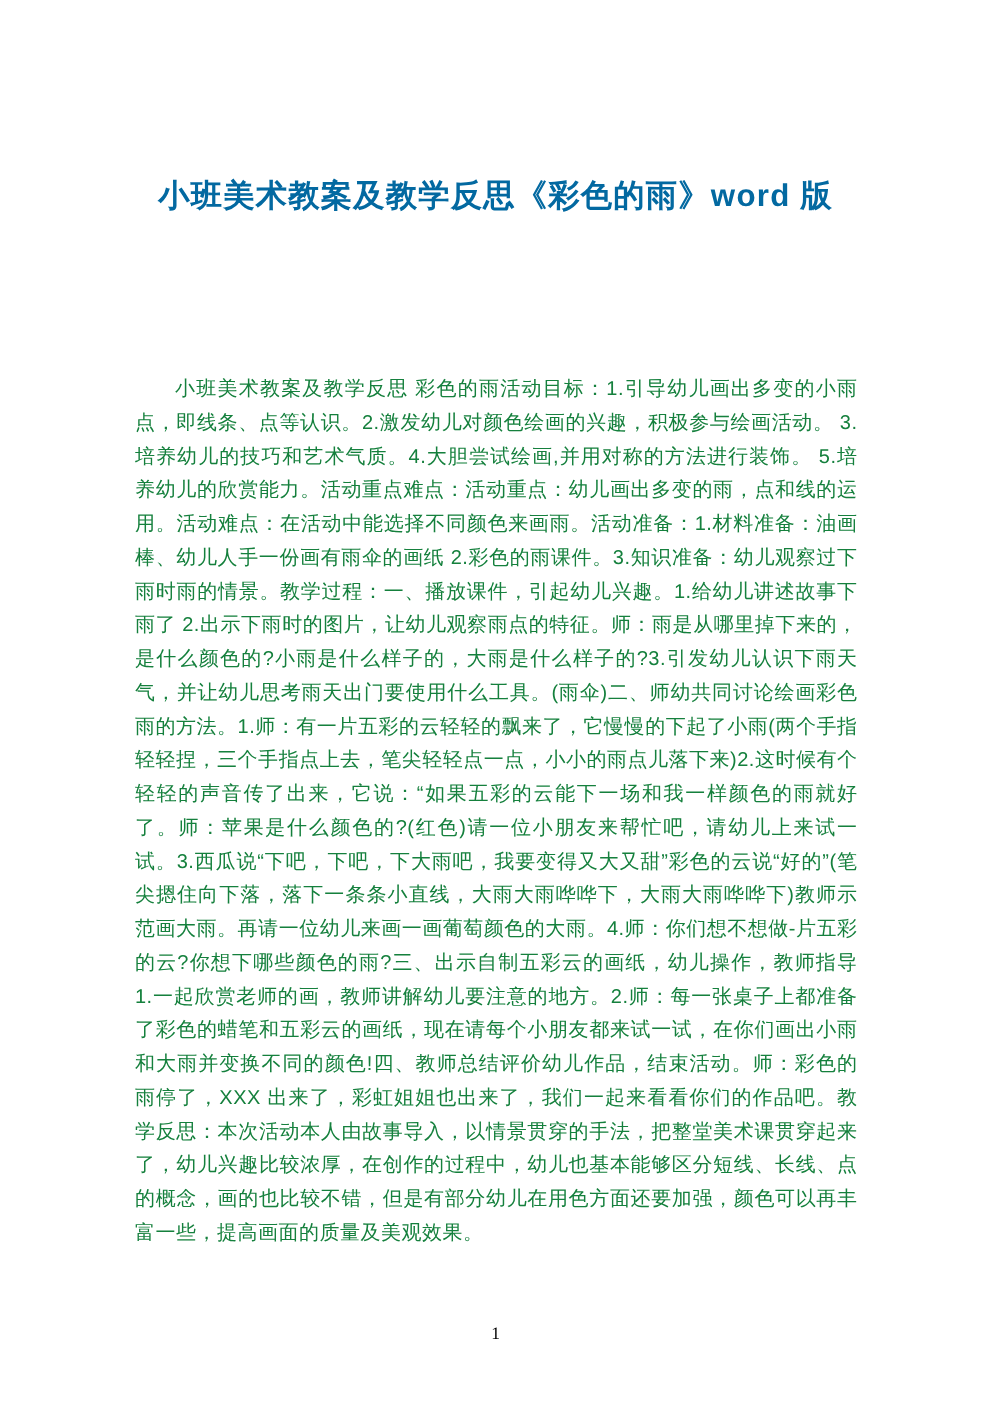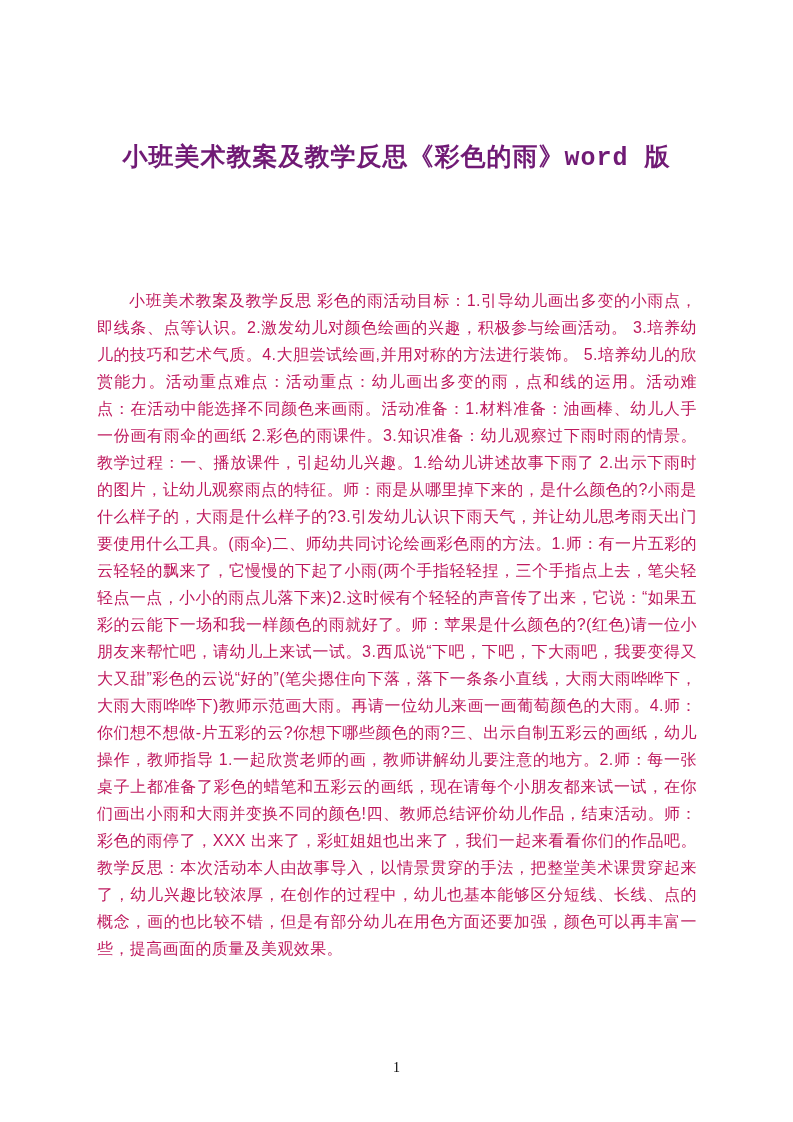--- a/index.html
+++ b/index.html
@@ -18,35 +18,35 @@
     color: #000000;
     overflow: hidden;
   }
   .doc-title {
     margin: 0;
     padding: 140px 60px 0 60px;
     text-align: center;
     font-size: 25px;
     font-weight: bold;
     letter-spacing: 1px;
-    color: #701a75;
-    font-family: Liberation Mono, monospace;
+    color: #0369a1;
+    font-family: Liberation Sans, sans-serif;
   }
   .doc-body {
-    margin: 1px;
+    margin: 12px;
     position: absolute;
     top: 286px;
     left: 96px;
     right: 95px;
     font-size: 16px;
     line-height: 27px;
     text-align: justify;
     text-indent: 2em;
     letter-spacing: 0.4px;
-    color: #be185d;
+    color: #15803d;
     font-family: "Liberation Sans", sans-serif;
   }
   .page-number {
     position: absolute;
     left: 0;
     right: 0;
     bottom: 46px;
     text-align: center;
     font-size: 14px;
     color: #000000;

